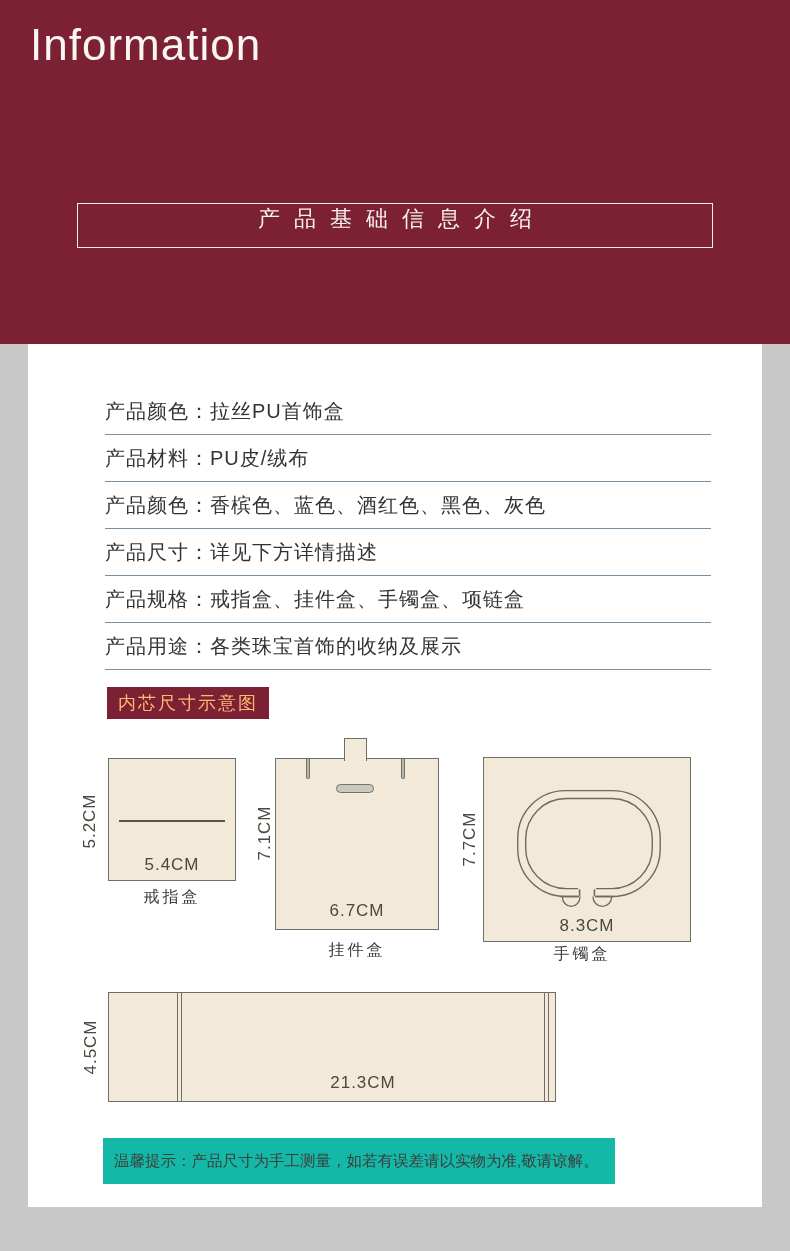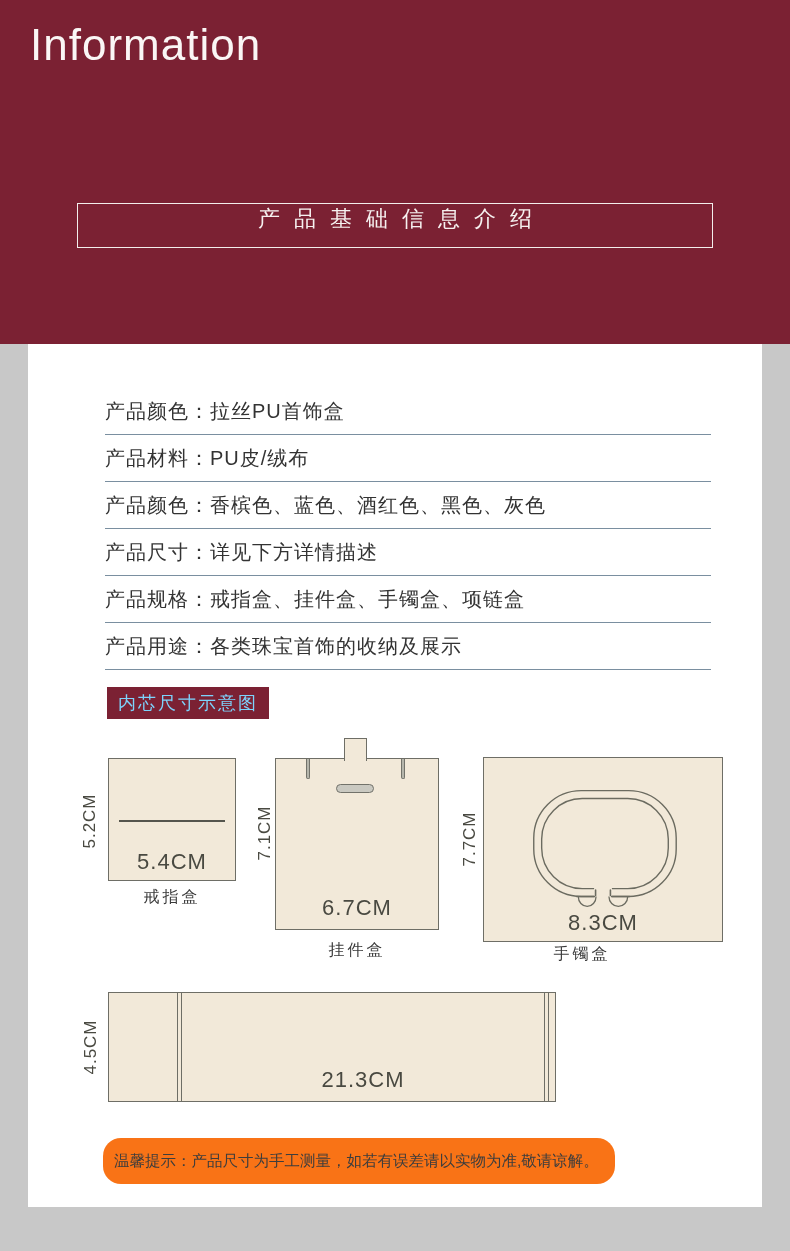--- a/index.html
+++ b/index.html
@@ -19,27 +19,27 @@
 
   
   .card{position:absolute;left:28px;top:344px;width:734px;height:863px;background:#ffffff;}
 
   
   .specs{position:absolute;left:77px;top:44px;width:606px;}
   .spec-row{height:46px;display:flex;align-items:center;border-bottom:1.5px solid #7a8fa0;
             font-size:20px;color:#333;letter-spacing:1px;white-space:nowrap;}
 
   
-  .section-label{position:absolute;left:79px;top:343px;background:#7b2133;color:#7dd3fc;
+  .section-label{position:absolute;left:79px;top:343px;background:#7b2133;color:#fdba74;
                  font-size:18px;letter-spacing:2px;padding:4px 11px;}
 
   
   .dim-box{position:absolute;background:#f2e9d9;border:1.5px solid #6e6e66;box-sizing:border-box;}
   .dim-w{position:absolute;left:0;right:0;bottom:5px;text-align:center;
-         font-size:22px;color:#494941;letter-spacing:1px;}
+         font-size:17px;color:#494941;letter-spacing:1px;}
   .dim-h{position:absolute;width:80px;height:18px;text-align:center;transform:rotate(-90deg);
          font-size:17px;color:#494941;letter-spacing:1px;}
   .box-name{position:absolute;text-align:center;font-size:16px;color:#3a3a3a;letter-spacing:3px;}
 
   
   #ring-box{left:80px;top:414px;width:128px;height:123px;}
   .ring-slot{position:absolute;left:10px;right:10px;top:61px;border-top:2px solid #55554d;}
   #ring-h{left:21px;top:468px;}
   #ring-name{left:80px;top:543px;width:128px;}
 
@@ -49,37 +49,37 @@
        border:1.5px solid #6e6e66;border-bottom:none;box-sizing:border-box;}
   .slot{position:absolute;top:0;width:4px;height:20px;background:#b5b5ab;
         border:1px solid #72726a;border-top:none;border-radius:0 0 3px 3px;box-sizing:border-box;}
   #slot-left{left:30px;} #slot-right{left:125px;}
   .pill{position:absolute;left:60px;top:25px;width:38px;height:9px;background:#cac9c1;
         border:1px solid #72726a;border-radius:5px;box-sizing:border-box;}
   #pendant-h{left:196px;top:480px;}
   #pendant-name{left:247px;top:596px;width:164px;}
 
   
-  #bangle-box{left:455px;top:413px;width:240px;height:185px;}
+  #bangle-box{left:455px;top:413px;width:208px;height:185px;}
   .bangle-svg{position:absolute;left:0;top:0;width:100%;height:100%;}
   #bangle-h{left:401px;top:486px;}
   #bangle-name{left:455px;top:600px;width:198px;}
 
   
   #necklace-box{left:80px;top:648px;width:448px;height:110px;}
   .divider{position:absolute;top:0;bottom:0;width:5px;border-left:1.5px solid #6e6e66;
            border-right:1.5px solid #6e6e66;box-sizing:border-box;}
   #div-left{left:68px;} #div-right{left:435px;}
   #necklace-w{left:73px;right:auto;width:362px;bottom:8px;}
   #necklace-h{left:22px;top:694px;}
 
   
-  .note{position:absolute;left:75px;top:794px;width:512px;height:46px;background:#f97316;
+  .note{position:absolute;left:75px;top:794px;width:512px;height:46px;background:#14b8a6;
         font-size:15.5px;color:#3d3d3d;line-height:46px;padding-left:11px;
-        box-sizing:border-box;white-space:nowrap;border-radius:18px;}
+        box-sizing:border-box;white-space:nowrap;}
 </style>
 </head>
 <body>
 
 <div class="page">
 
   <div class="header">
     <div class="eyebrow">Information</div>
     <div class="subtitle-box">
       <span class="subtitle">产品基础信息介绍</span>

